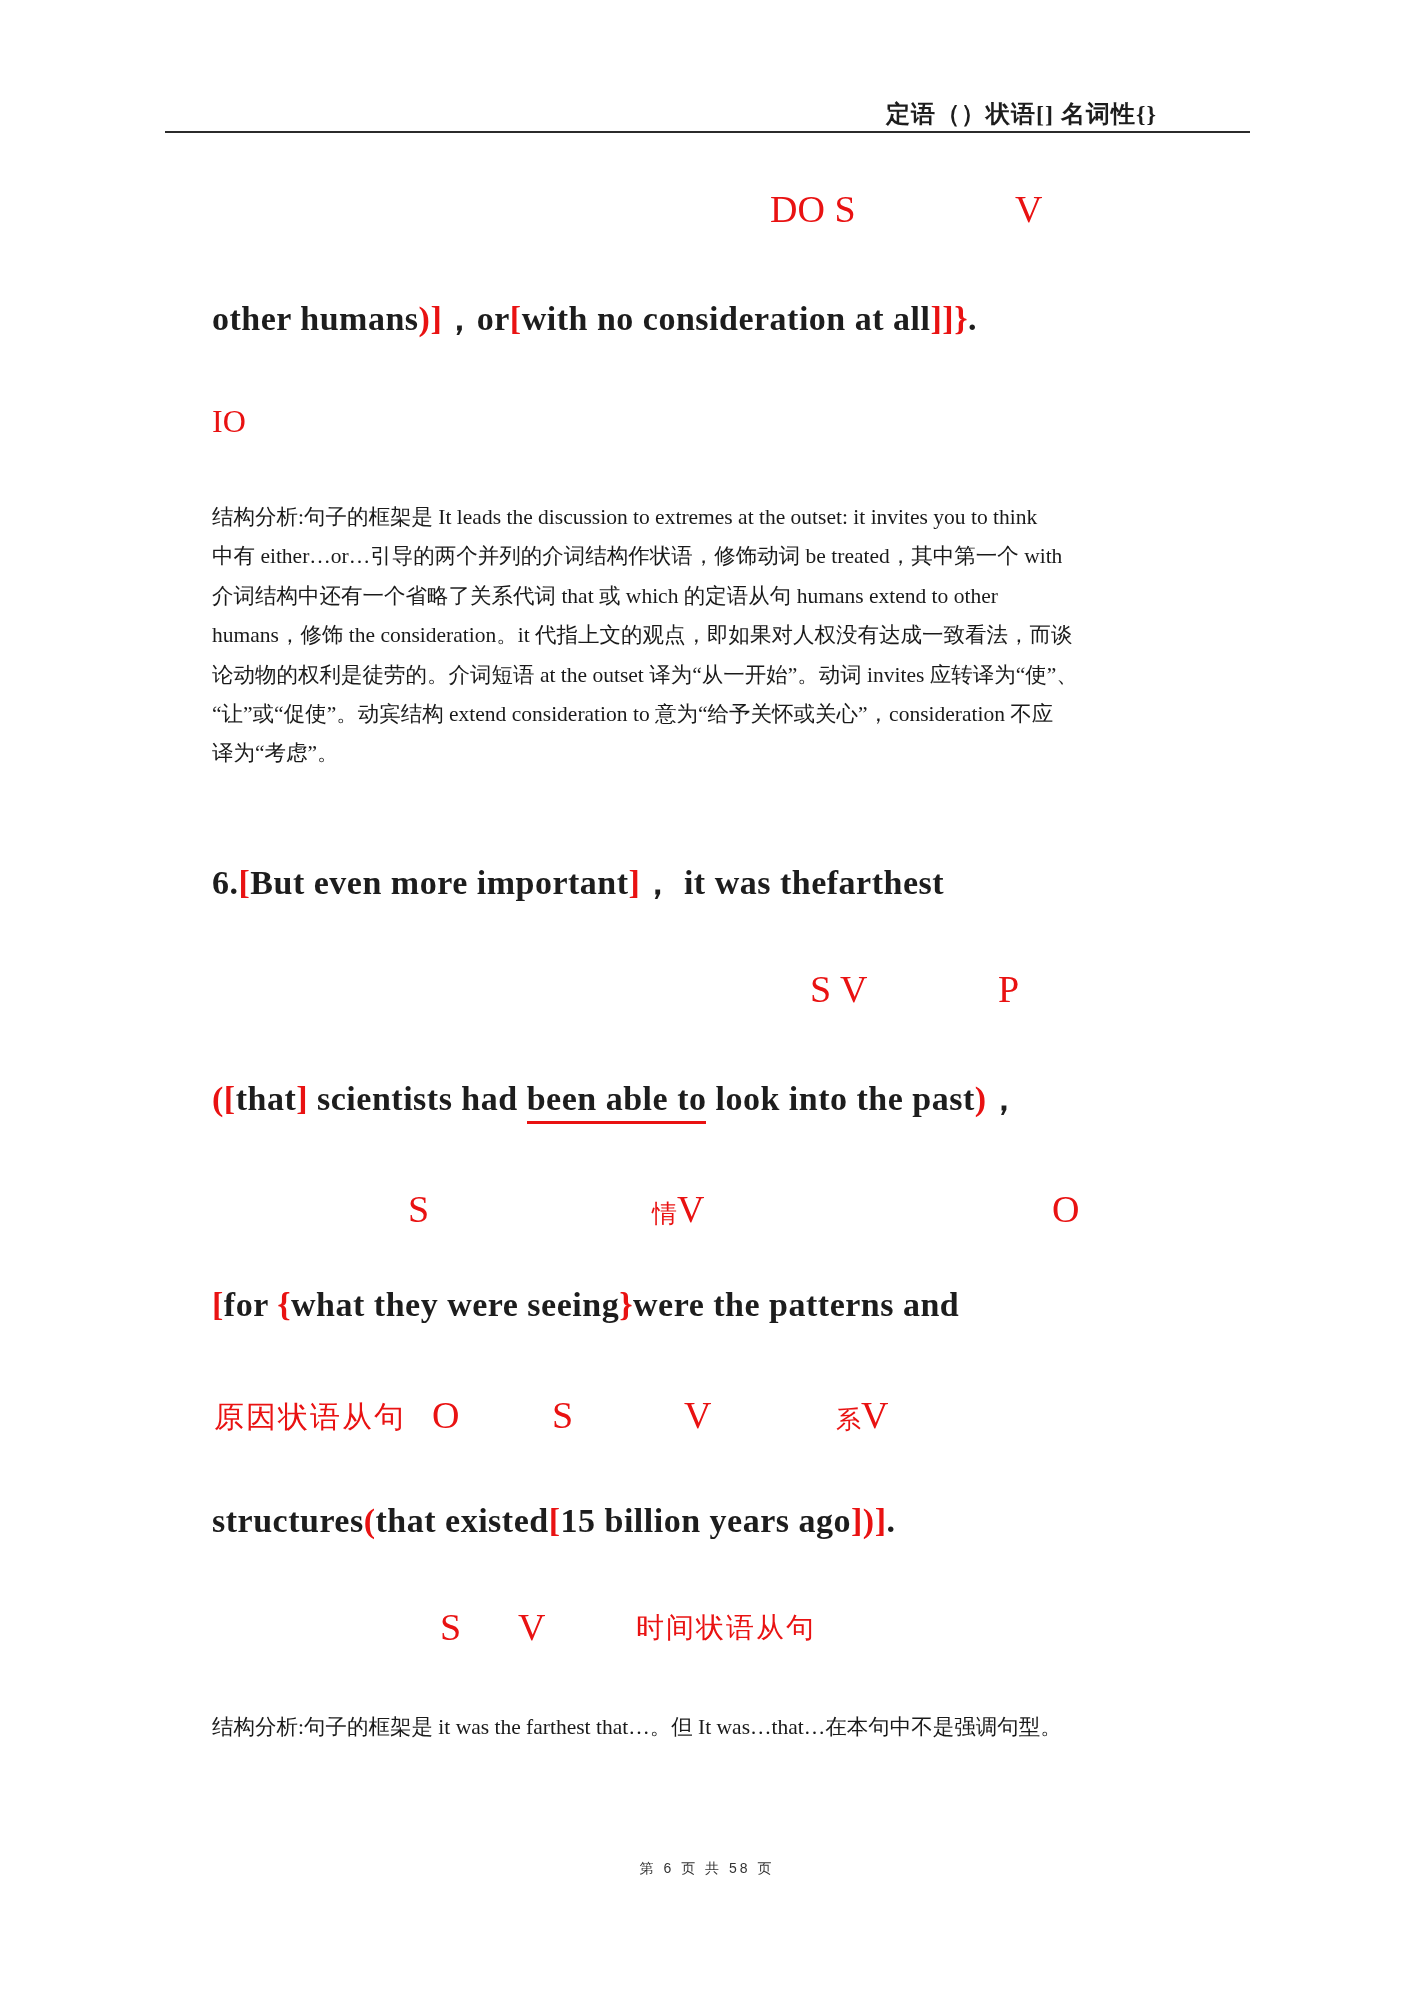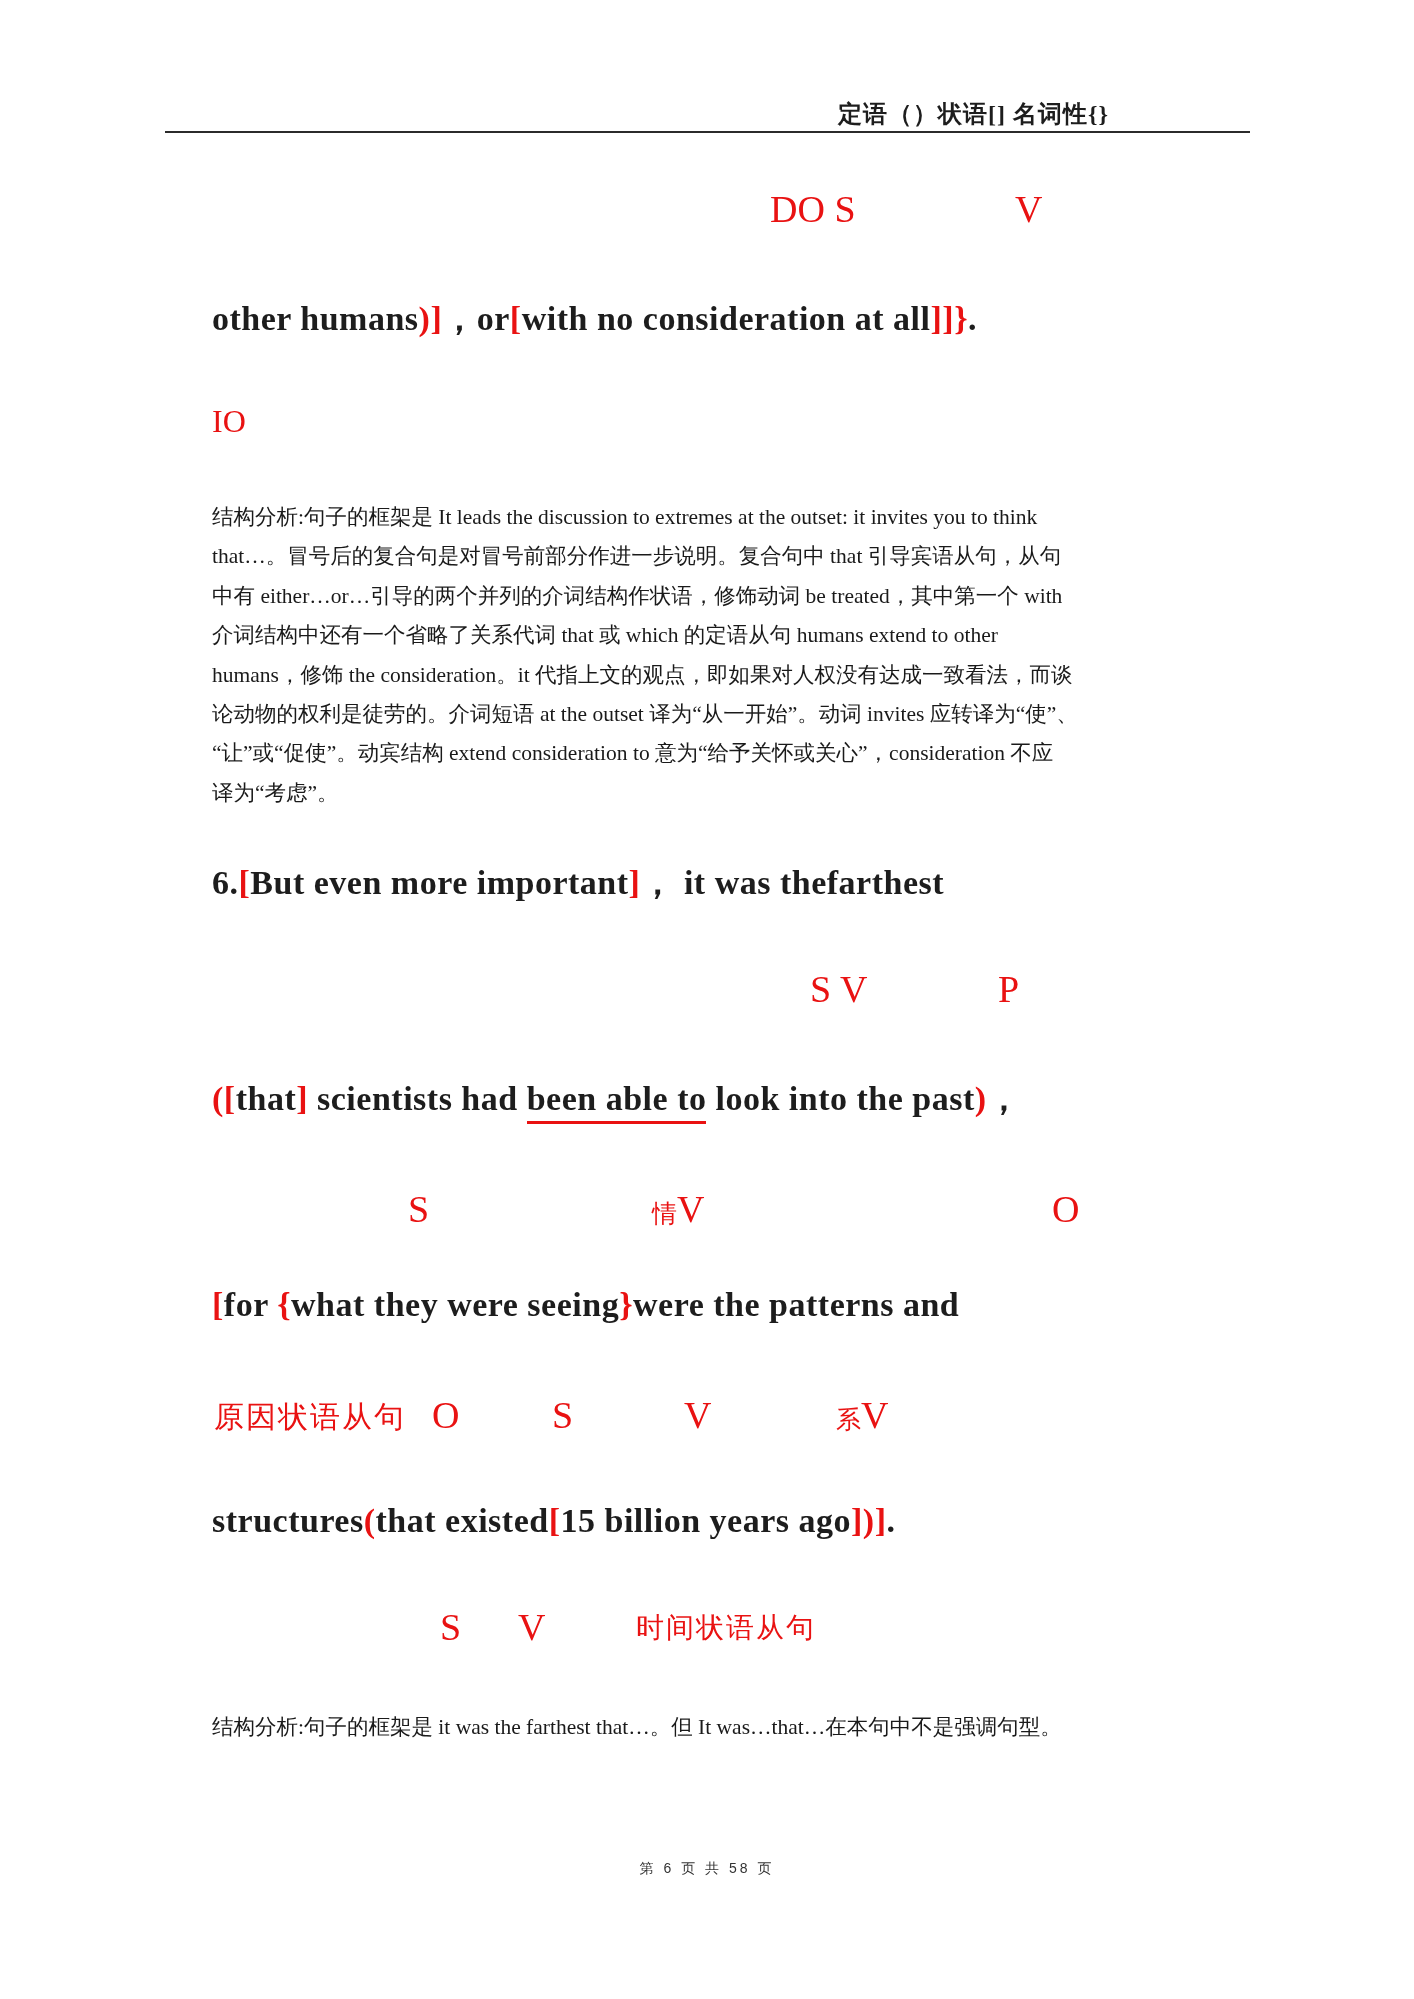--- a/index.html
+++ b/index.html
@@ -6,21 +6,21 @@
   * { margin:0; padding:0; box-sizing:border-box; }
   html,body { background:#ffffff; }
   .page {
     position:relative; width:1414px; height:1999px; margin:0 auto;
     background:#ffffff; color:var(--ink);
     font-family:"Liberation Serif","DejaVu Serif",serif;
     overflow:hidden;
   }
   .hdr { position:absolute; top:98px; font-size:24px; font-weight:bold; letter-spacing:1px; white-space:nowrap; }
   .hdr-left { left:290px; }
-  .hdr-right { left:838px; }
+  .hdr-right { left:886px; }
   .rule { position:absolute; left:165px; top:131px; width:1085px; height:2px; background:#2b2b2b; }
 
   .big { position:absolute; left:212px; font-size:34px; font-weight:bold; letter-spacing:0.5px; white-space:nowrap; }
   .big .r { color:var(--red); }
   .big .u { border-bottom:3px solid var(--red); padding-bottom:4px; }
   .r { color:var(--red); }
 
   .ann { position:absolute; color:var(--red); font-size:38px; white-space:nowrap; line-height:1; }
   .ann .sm { font-size:25px; }
   .ann-zh { font-size:30px; letter-spacing:2px; }
@@ -43,21 +43,20 @@
 
   <span class="ann" style="left:770px; top:190px;">DO S</span>
   <span class="ann" style="left:1015px; top:190px;">V</span>
 
   <div class="big" style="top:296px;"><span>other humans</span><span class="r">)]</span><span>，</span><span>or</span><span class="r">[</span><span>with no consideration at all</span><span class="r">]]}</span><span>.</span></div>
 
   <div class="ann-io">IO</div>
 
   <div class="para" style="top:498px;">
     <div class="pline">结构分析:句子的框架是 It leads the discussion to extremes at the outset: it invites you to think</div>
-    <div class="pline">that…。冒号后的复合句是对冒号前部分作进一步说明。复合句中 that 引导宾语从句，从句</div>
     <div class="pline">中有 either…or…引导的两个并列的介词结构作状语，修饰动词 be treated，其中第一个 with</div>
     <div class="pline">介词结构中还有一个省略了关系代词 that 或 which 的定语从句 humans extend to other</div>
     <div class="pline">humans，修饰 the consideration。it 代指上文的观点，即如果对人权没有达成一致看法，而谈</div>
     <div class="pline">论动物的权利是徒劳的。介词短语 at the outset 译为“从一开始”。动词 invites 应转译为“使”、</div>
     <div class="pline">“让”或“促使”。动宾结构 extend consideration to 意为“给予关怀或关心”，consideration 不应</div>
     <div class="pline">译为“考虑”。</div>
   </div>
 
   <div class="big" style="top:860px;"><span>6.</span><span class="r">[</span><span>But even more important</span><span class="r">]</span><span>， it was thefarthest</span></div>
 

